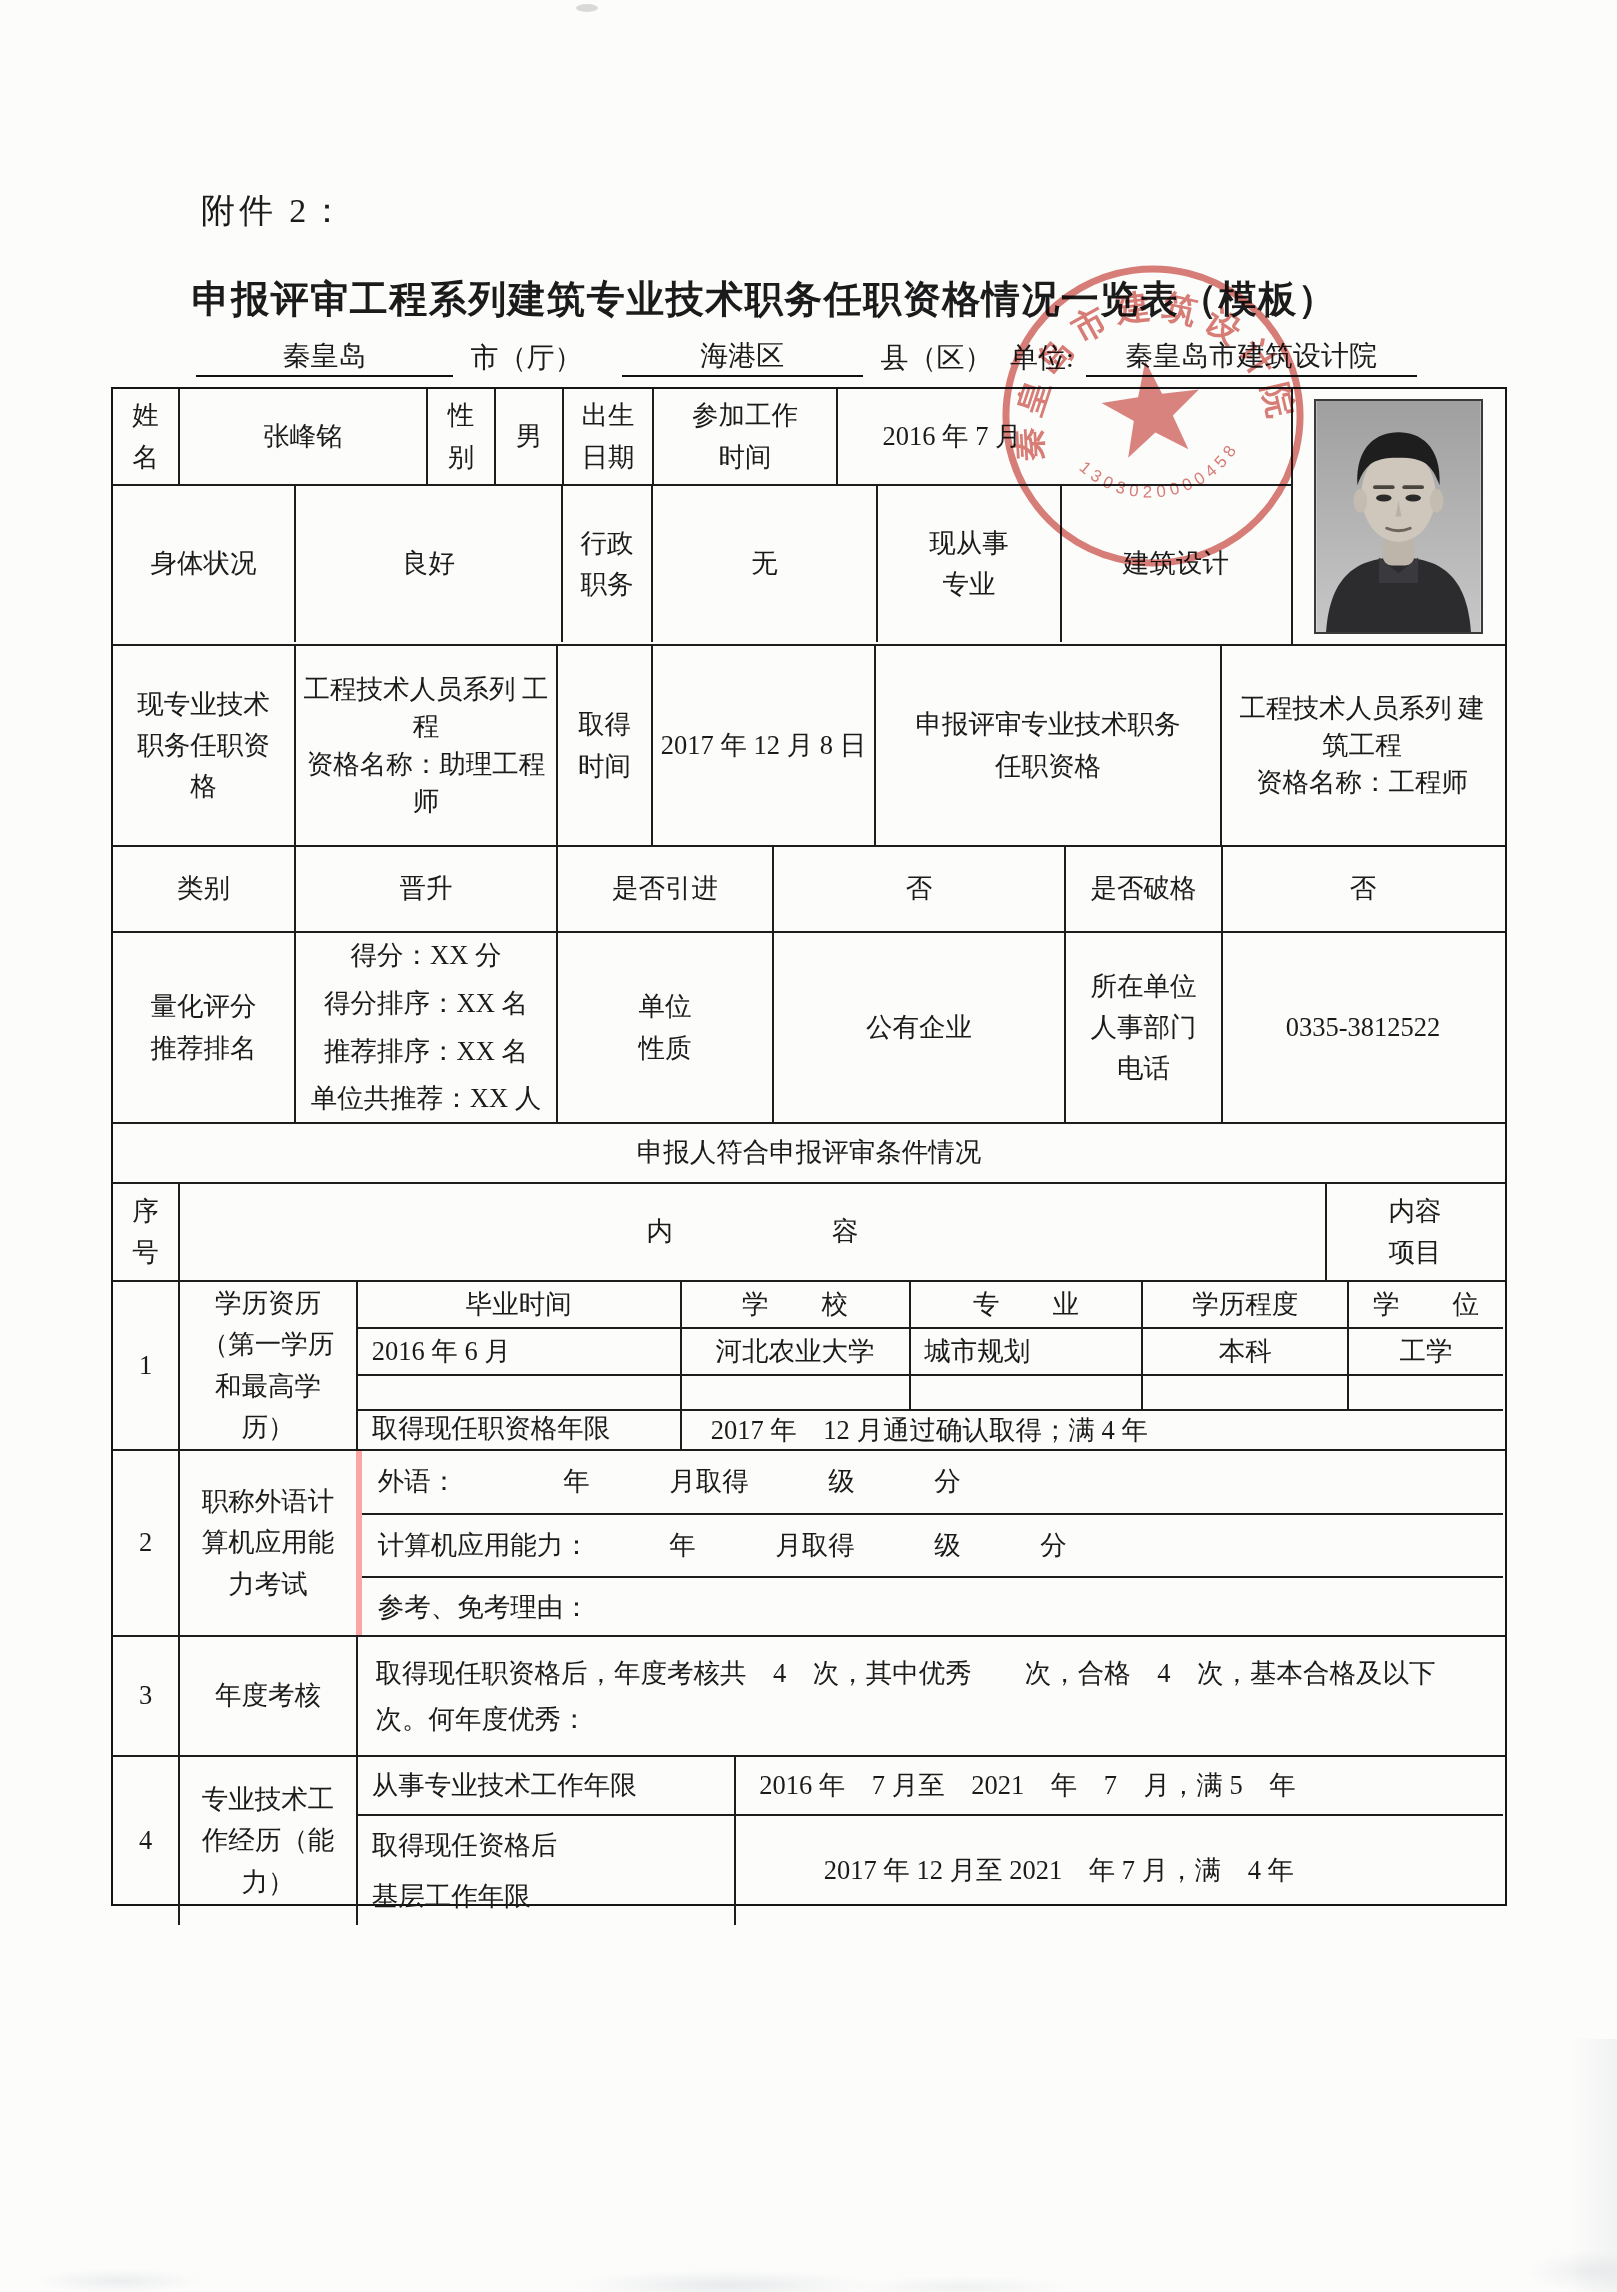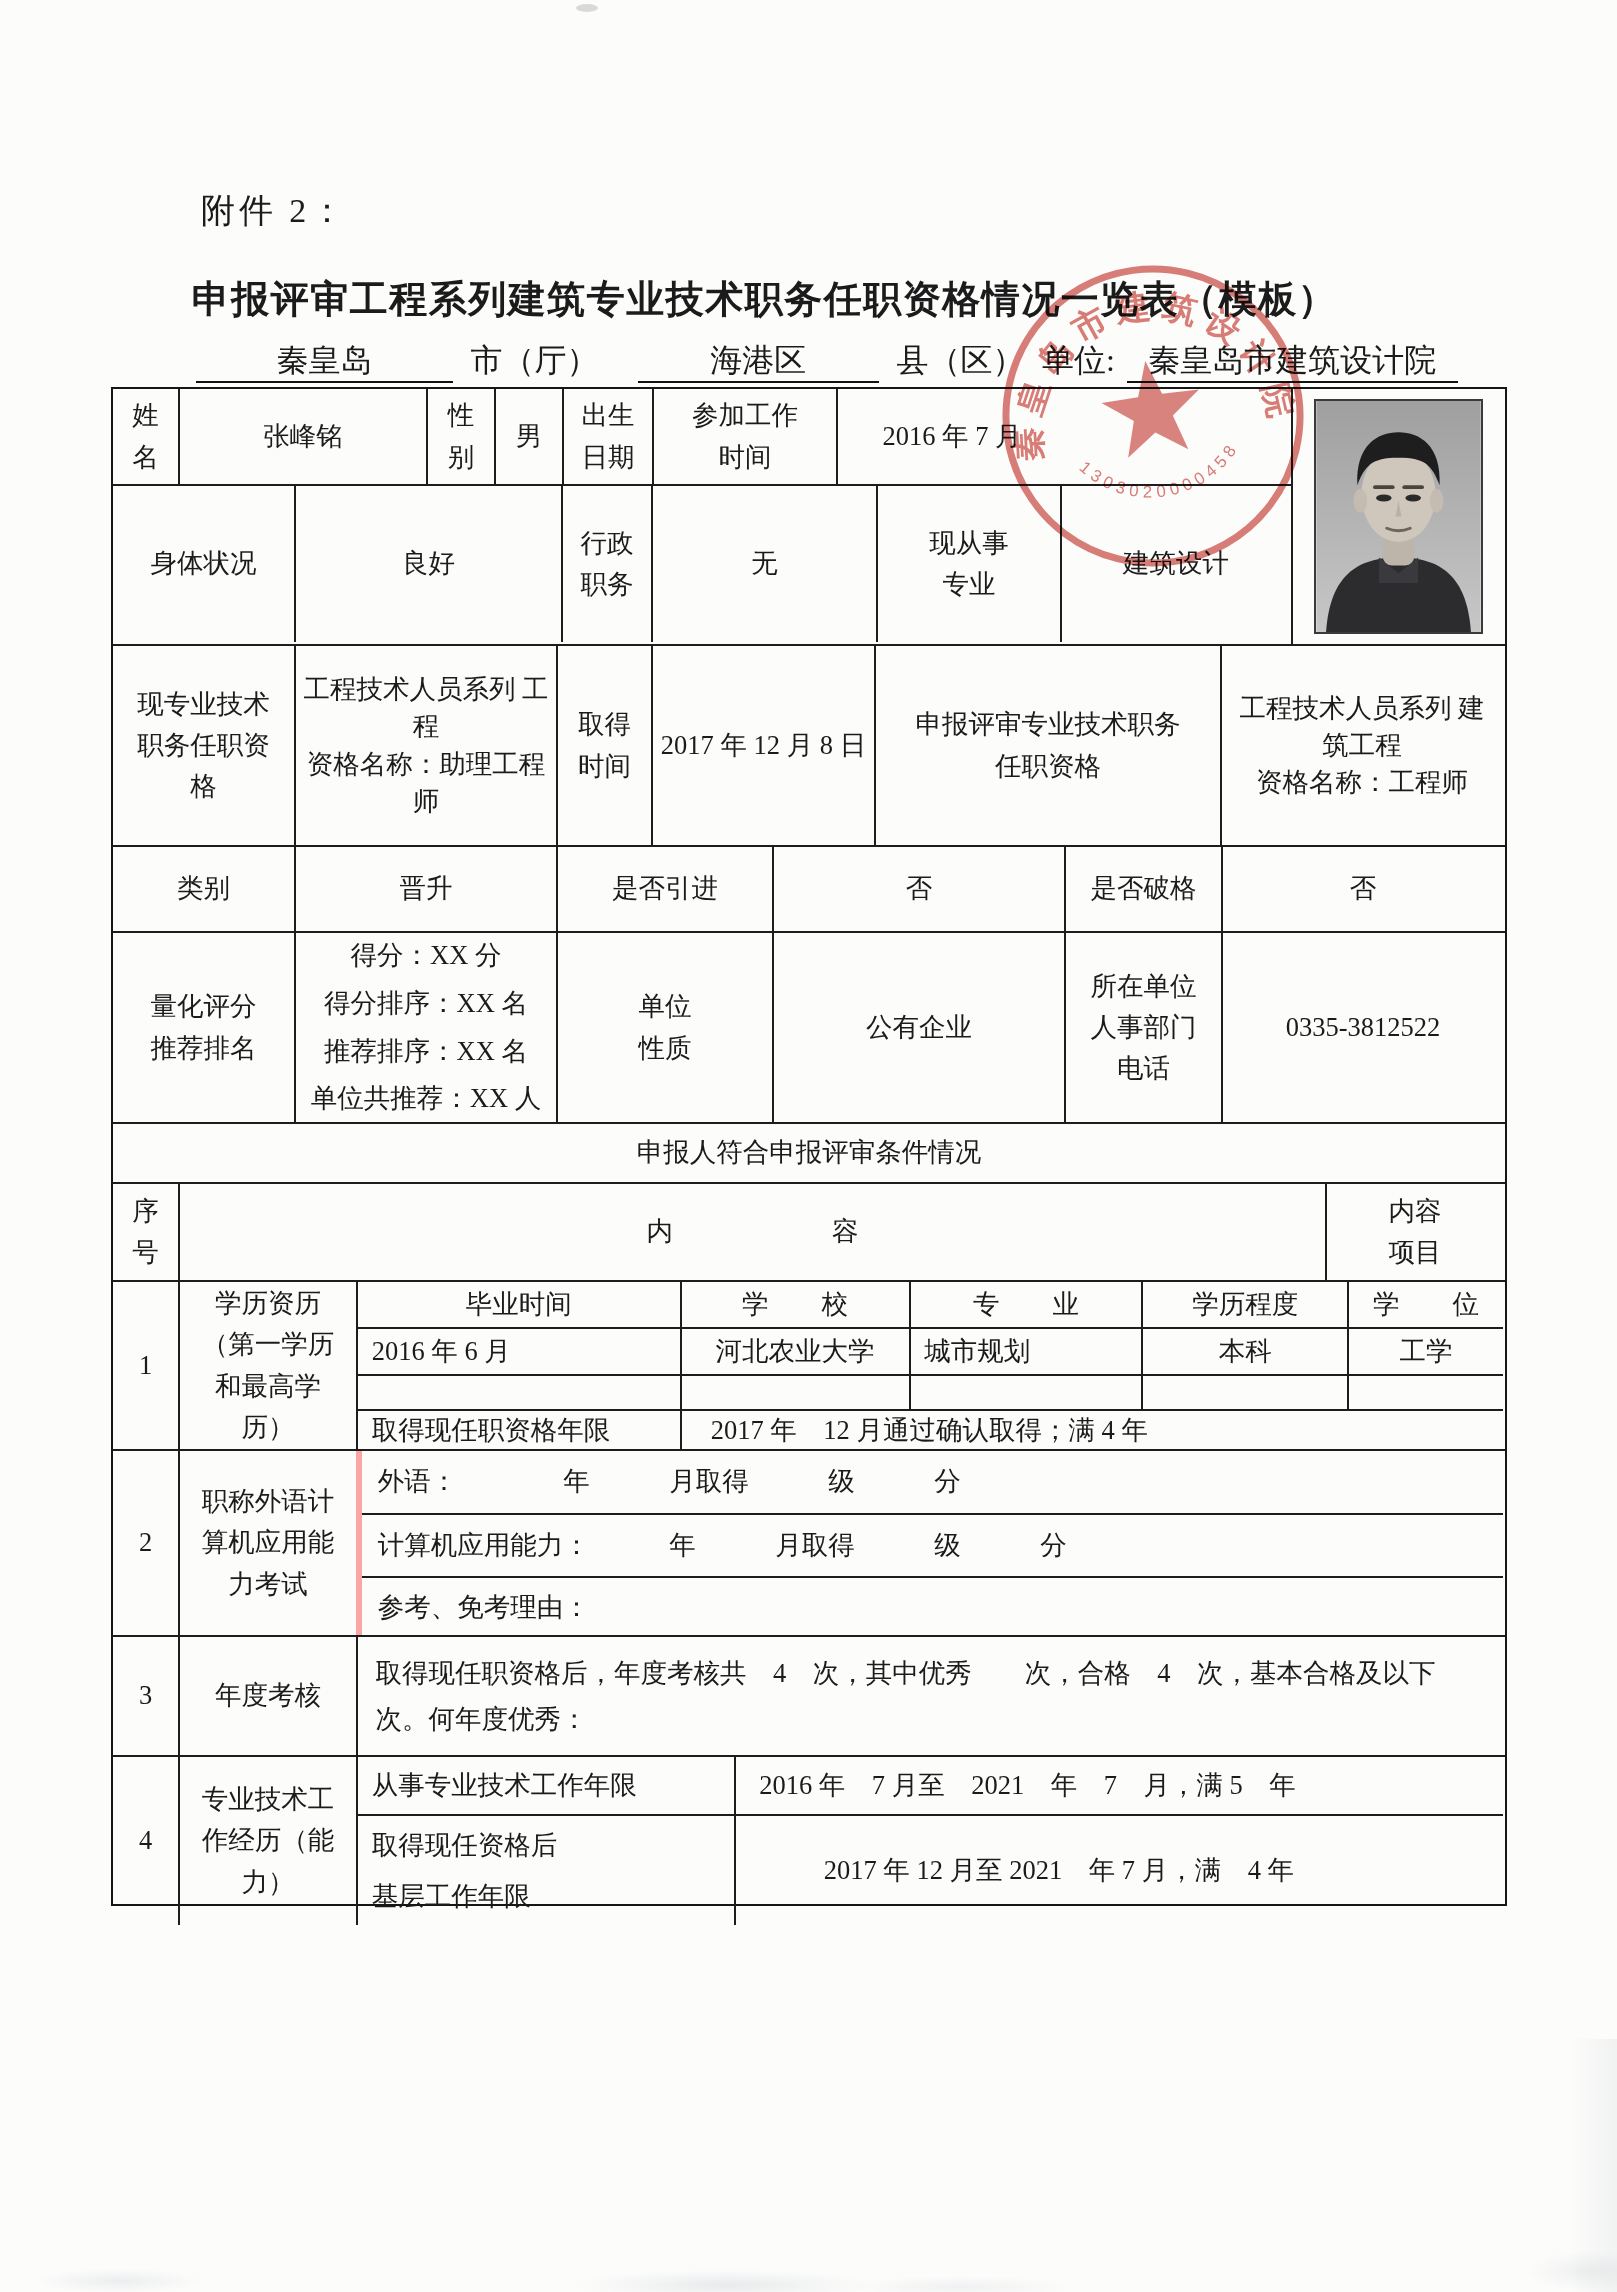--- a/index.html
+++ b/index.html
@@ -10,21 +10,21 @@
     color:#1b1b1b;
   }
   
   .attachment{position:absolute;left:201px;top:188px;font-size:34px;letter-spacing:3.9px;}
   .main-title{
     position:absolute;left:108px;right:196px;top:274px;text-align:center;
     font-size:38px;font-weight:bold;letter-spacing:1.5px;white-space:nowrap;
   }
   .org-line{
     position:absolute;left:196px;top:339px;display:flex;align-items:flex-end;
-    font-size:32px;white-space:nowrap;
+    font-size:28px;white-space:nowrap;
   }
   .blank-seg{
     display:inline-block;text-align:center;border-bottom:2.5px solid #111;
     padding-bottom:2px;line-height:1.2;
   }
   .seg1{width:257px;}
   .seg2{width:241px;margin-left:21.6px;}
   .seg3{width:331px;margin-left:11.8px;}
   .org-fixed{margin-left:17.6px;margin-right:17.6px;}
 
@@ -244,21 +244,21 @@
           <div class="c" style="width:156px;">工学</div>
         </div>
         <div class="subrow" style="height:35px;">
           <div class="c" style="width:322px;border-left:none;"></div>
           <div class="c" style="width:229px;"></div>
           <div class="c" style="width:233px;"></div>
           <div class="c" style="width:206px;"></div>
           <div class="c" style="width:156px;"></div>
         </div>
         <div class="subrow" style="height:41px;">
-          <div class="c left" style="width:322px;border-left:none;padding-left:13.7px;">取得现任职资格年限</div>
+          <div class="c left" style="width:322px;border-left:none;padding-left:13.7px;font-family:Liberation Mono, monospace;">取得现任职资格年限</div>
           <div class="c left" style="width:824px;padding-left:29px;">2017 年　12 月通过确认取得；满 4 年</div>
         </div>
       </div>
     </div>
 
     <div class="band" style="height:186px;">
       <div class="c" style="width:65px;">2</div>
       <div class="c" style="width:178px;">
           <span class="vwrap w5">职称外语计算机应用能力考试</span>
         </div>

